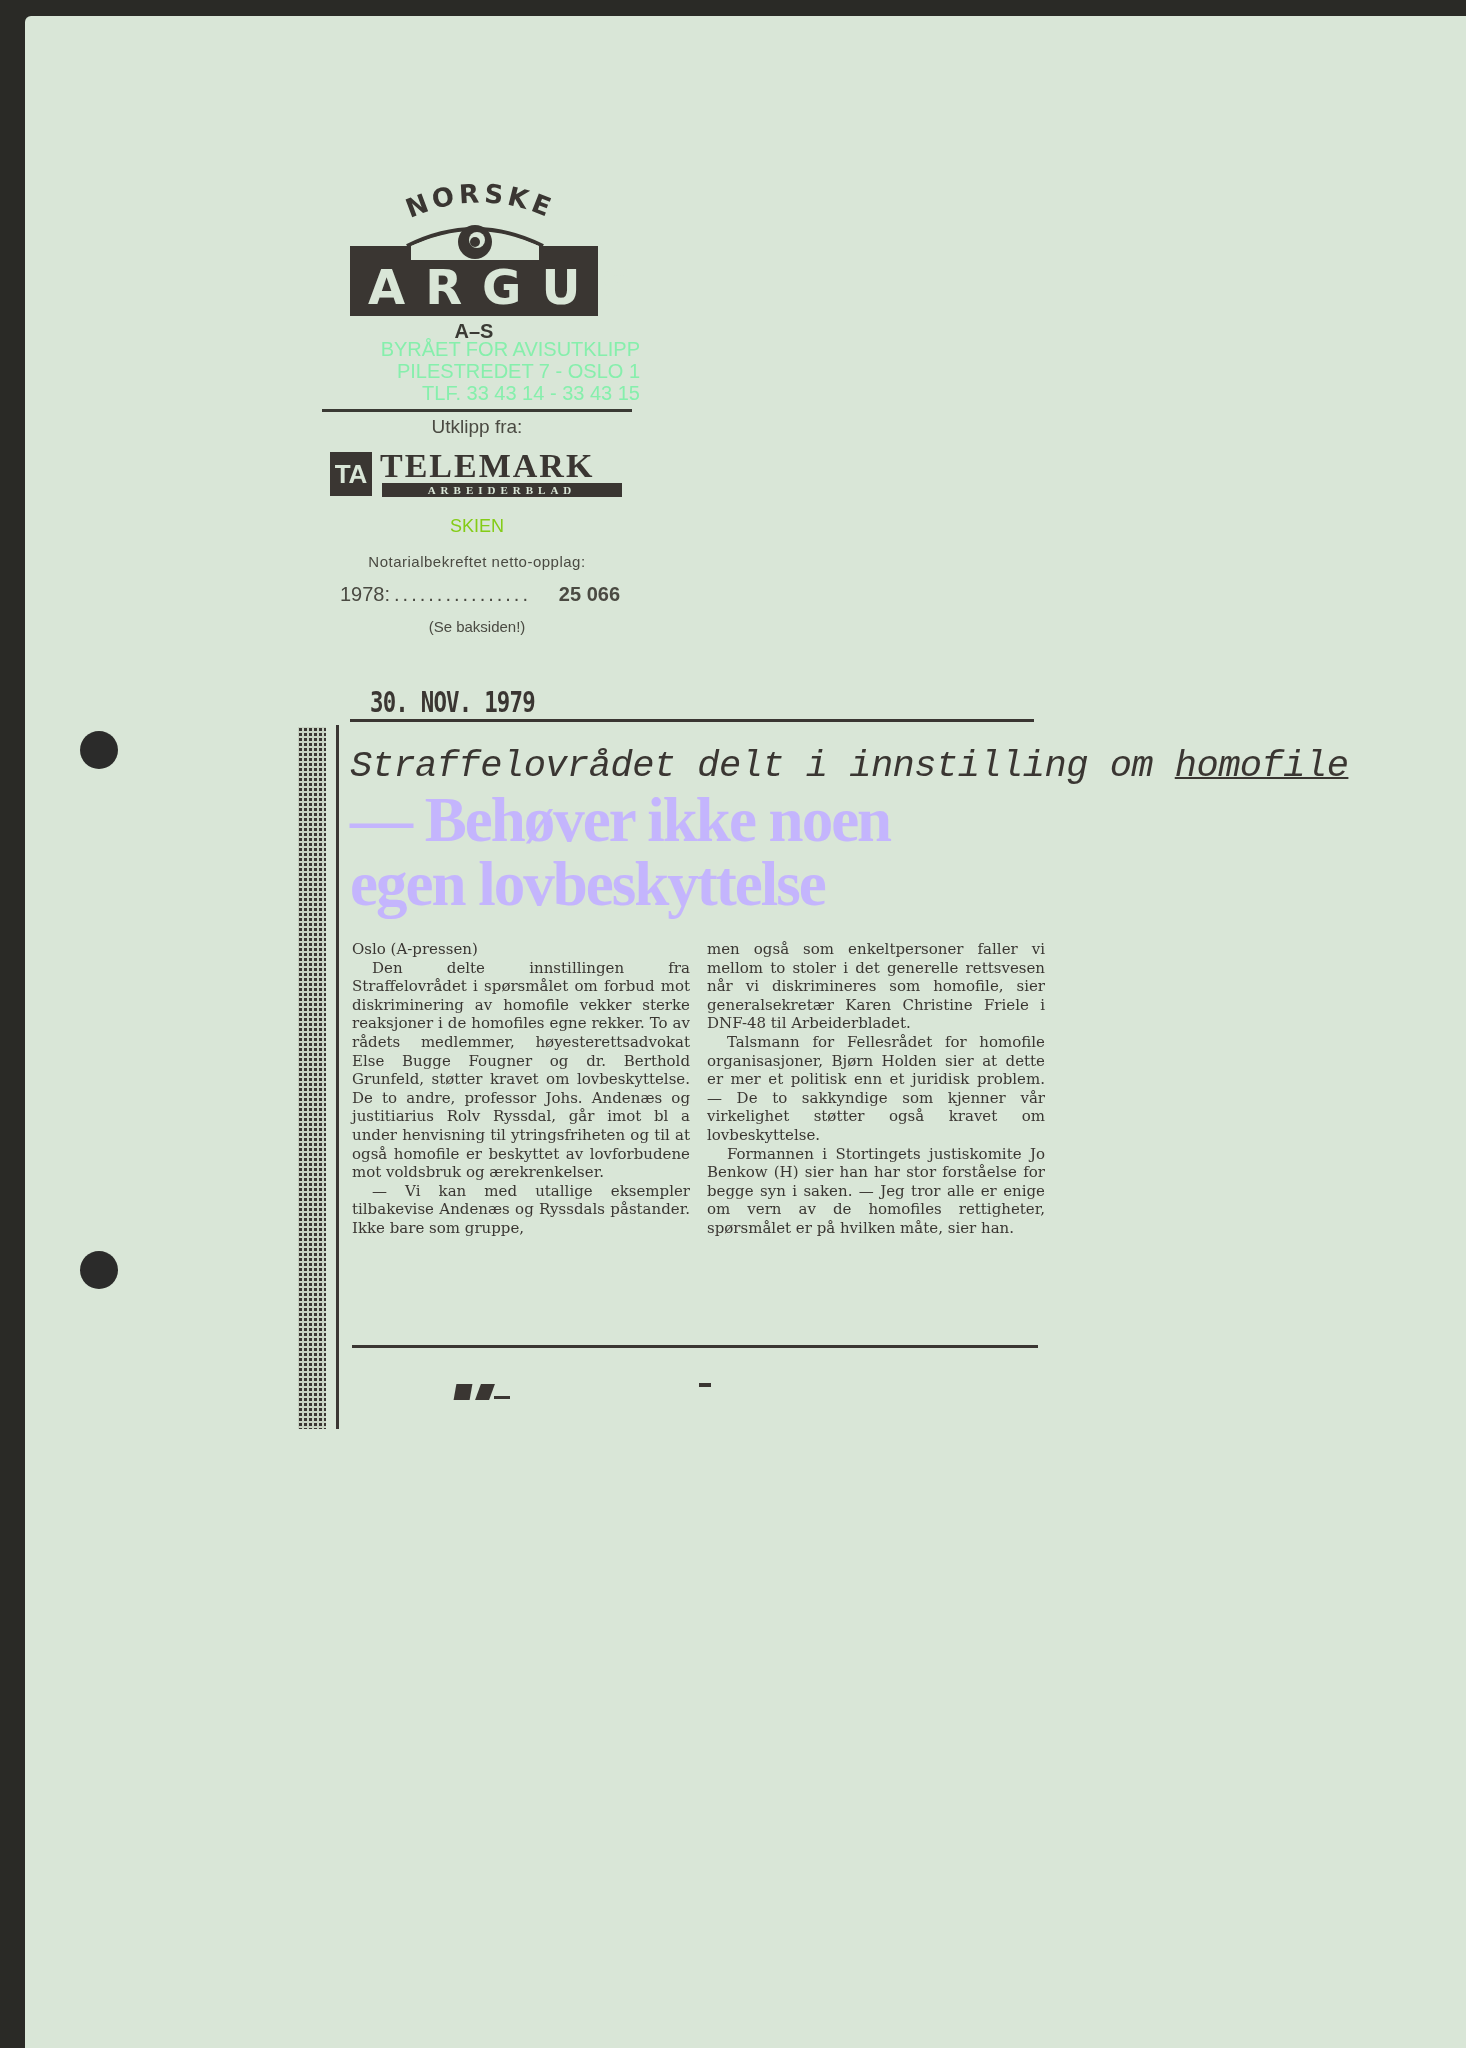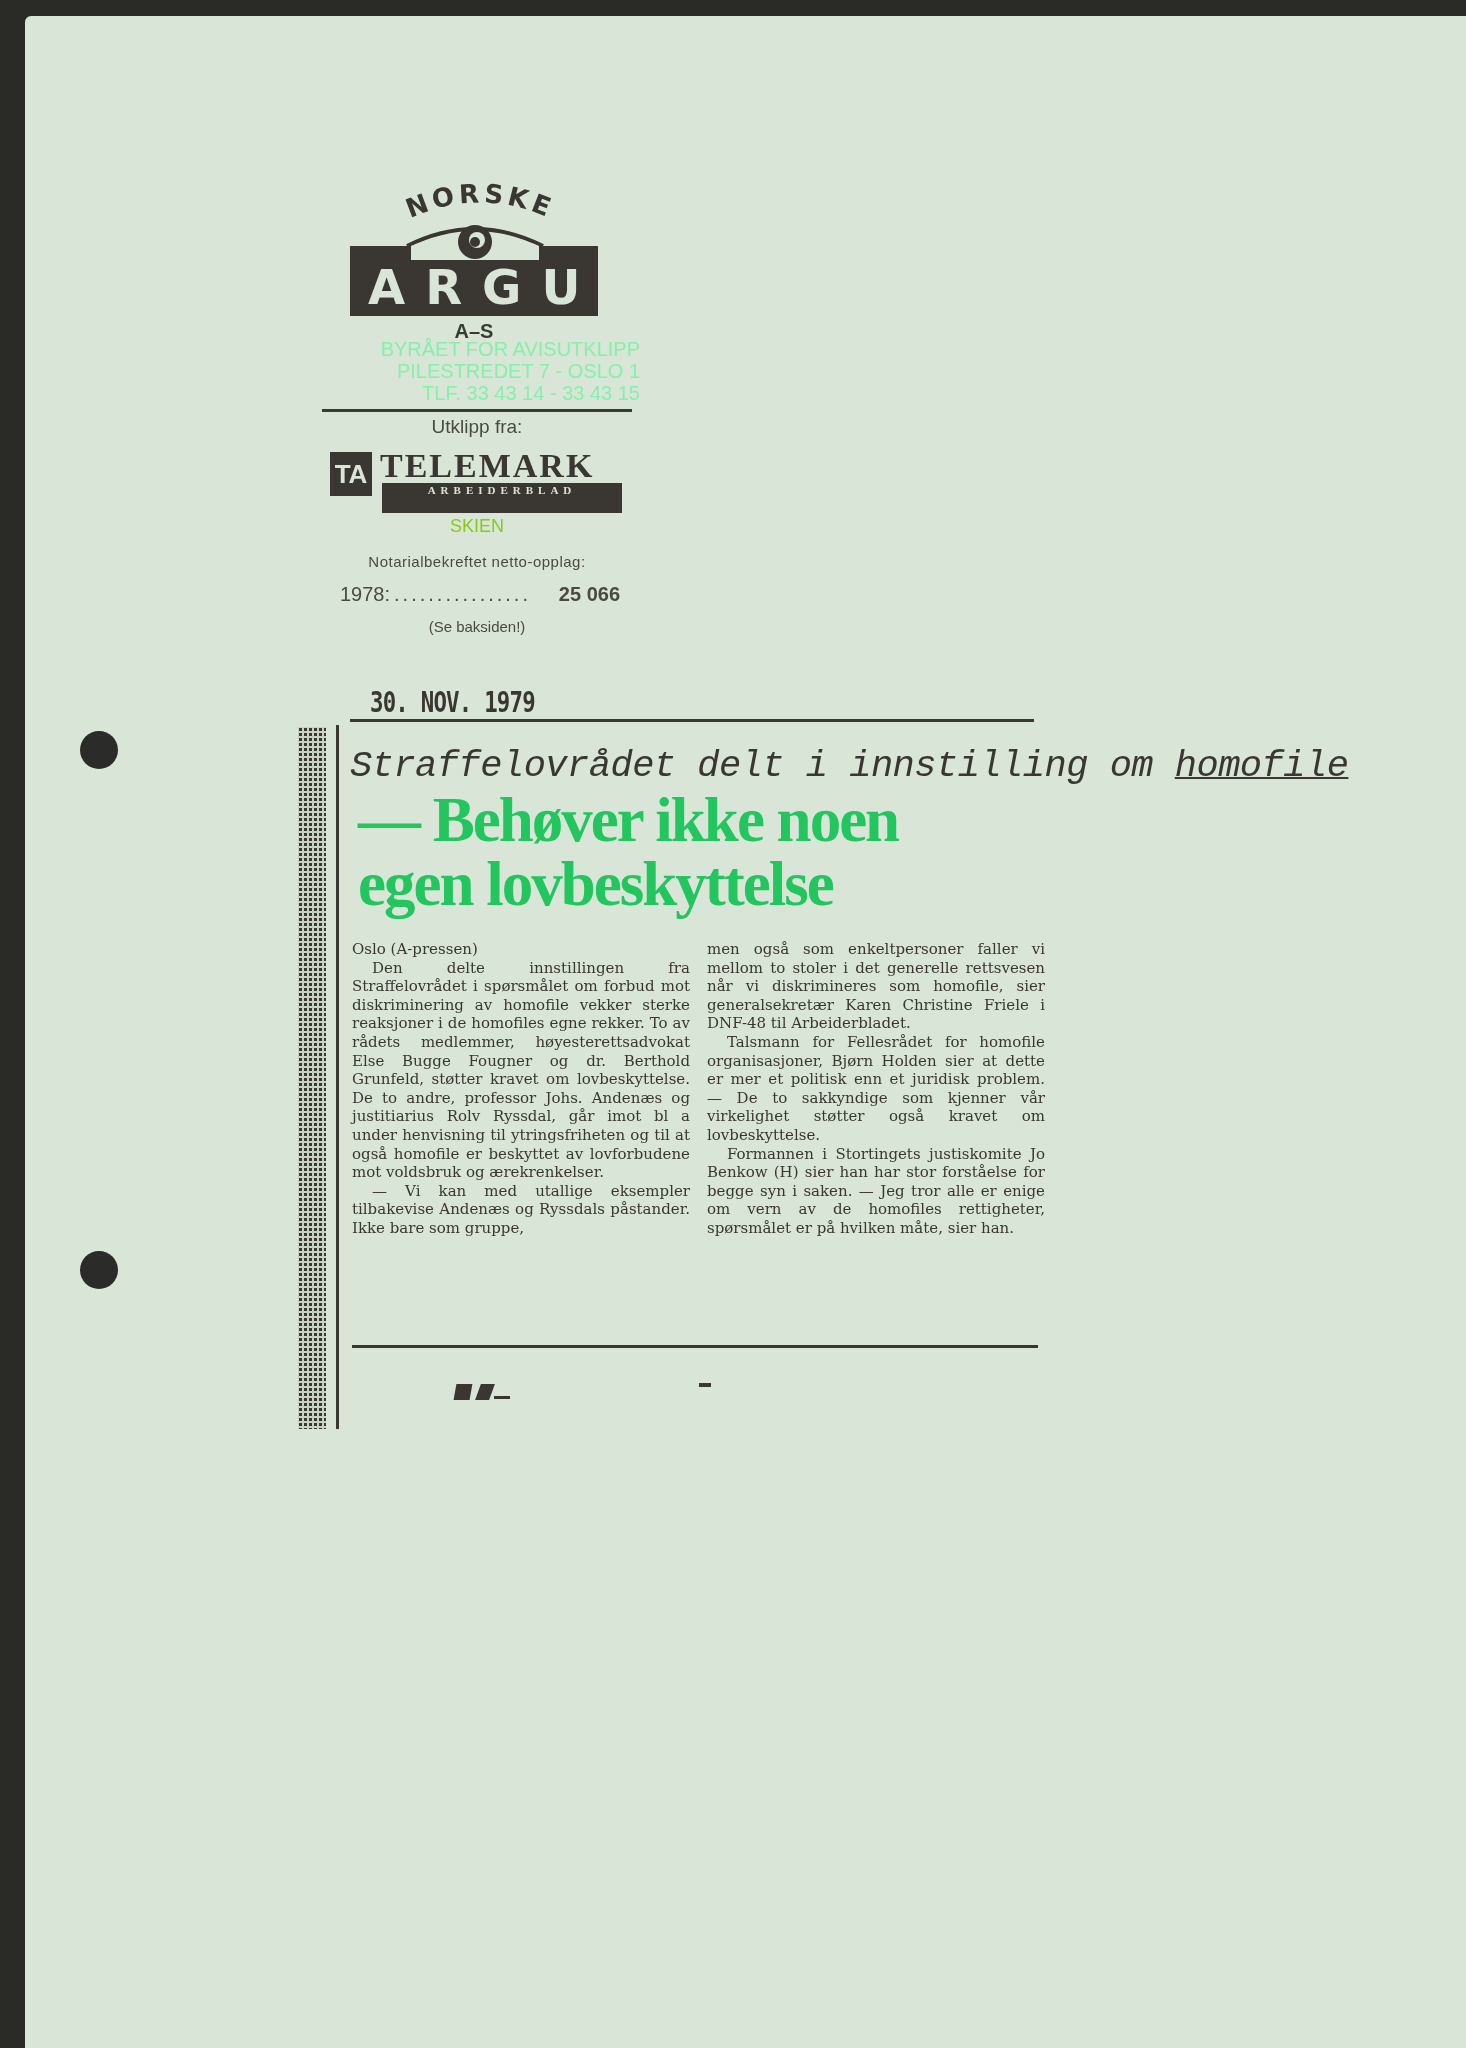--- a/index.html
+++ b/index.html
@@ -43,21 +43,21 @@
     }
     .agency { position: absolute; left: 320px; top: 338px; width: 320px; text-align: right;
       font-size: 20px; line-height: 22px; color: #86efac; }
     .rule1 { position: absolute; left: 322px; top: 409px; width: 310px; height: 3px; background: #3a3a34; }
     .utklipp { position: absolute; left: 322px; top: 416px; width: 310px; text-align: center; font-size: 19px; color: #4a4a42; }
     .ta-logo { position: absolute; left: 330px; top: 452px; width: 292px; height: 46px; }
     .ta-box { position: absolute; left: 0; top: 0; width: 42px; height: 44px; background: #3a3632; color: #d9e6d7;
       font-family: Liberation Sans, sans-serif; font-weight: bold; font-size: 26px; line-height: 44px; text-align: center; }
     .telemark { position: absolute; left: 50px; top: -4px; font-family: "Liberation Serif", serif; font-weight: bold;
       font-size: 34px; letter-spacing: 2px; color: #3a3632; line-height: 36px; }
-    .arbeider { position: absolute; left: 52px; top: 31px; width: 240px; height: 30px; background: #3a3632; color: #d9e6d7;
+    .arbeider { position: absolute; left: 52px; top: 31px; width: 240px; height: 14px; background: #3a3632; color: #d9e6d7;
       font-family: "Liberation Serif", serif; font-weight: bold; font-size: 11px; letter-spacing: 5px; text-align: center; line-height: 14px; }
     .skien { position: absolute; left: 322px; top: 516px; width: 310px; text-align: center; font-size: 18px; color: #84cc16; }
     .notarial { position: absolute; left: 322px; top: 553px; width: 310px; text-align: center; font-size: 15px; color: #4a4a42; letter-spacing: 0.5px; }
     .circ { position: absolute; left: 340px; top: 583px; width: 280px; font-size: 20px; color: #4a4a42; display: flex; }
     .circ .dots { flex: 1; overflow: hidden; white-space: nowrap; letter-spacing: 3px; padding: 0 4px; }
     .circ .val { font-weight: bold; }
     .baksiden { position: absolute; left: 322px; top: 618px; width: 310px; text-align: center; font-size: 15px; color: #4a4a42; }
 
     .date-stamp { position: absolute; left: 370px; top: 686px; font-family: "DejaVu Sans Mono", monospace; font-size: 28px;
       color: #3a3632; font-weight: bold; letter-spacing: -1px; transform: scaleX(0.8); transform-origin: left; }
@@ -66,21 +66,21 @@
     .halftone { position: absolute; left: 298px; top: 727px; width: 28px; height: 702px;
       background-image: radial-gradient(circle, #3a3632 1.6px, transparent 1.9px);
       background-size: 5px 5px; background-color: #c8d3c3; }
     .vrule { position: absolute; left: 336px; top: 725px; width: 3px; height: 704px; background: #3a3632; }
     .hrule-top { position: absolute; left: 350px; top: 719px; width: 684px; height: 3px; background: #3a3632; }
     .hrule-bot { position: absolute; left: 352px; top: 1345px; width: 686px; height: 3px; background: #3a3632; }
     .kicker { position: absolute; left: 350px; top: 745px; font-family: Liberation Mono, monospace; font-style: italic;
       font-size: 37px; color: #3a3632; letter-spacing: -0.5px; }
     .kicker u { text-decoration: underline; text-decoration-thickness: 2px; }
     .headline { position: absolute; left: 350px; top: 788px; width: 700px; font-family: "Liberation Serif", serif;
-      font-weight: bold; font-size: 63px; line-height: 64px; color: #22c55e; letter-spacing: -2px; margin-left: 8px; }
+      font-weight: bold; font-size: 63px; line-height: 64px; color: #c4b5fd; letter-spacing: -2px; }
     .col { position: absolute; top: 940px; width: 338px; font-family: "DejaVu Serif", serif; font-size: 15px;
       line-height: 18.6px; color: #3a3632; text-align: justify; }
     .col.left { left: 352px; }
     .col.right { left: 707px; }
     .col p { text-indent: 20px; }
     .col p.noindent { text-indent: 0; }
     .fragment { position: absolute; top: 1384px; height: 16px; background: #3a3632; }
   </style>
 </head>
 <body>

